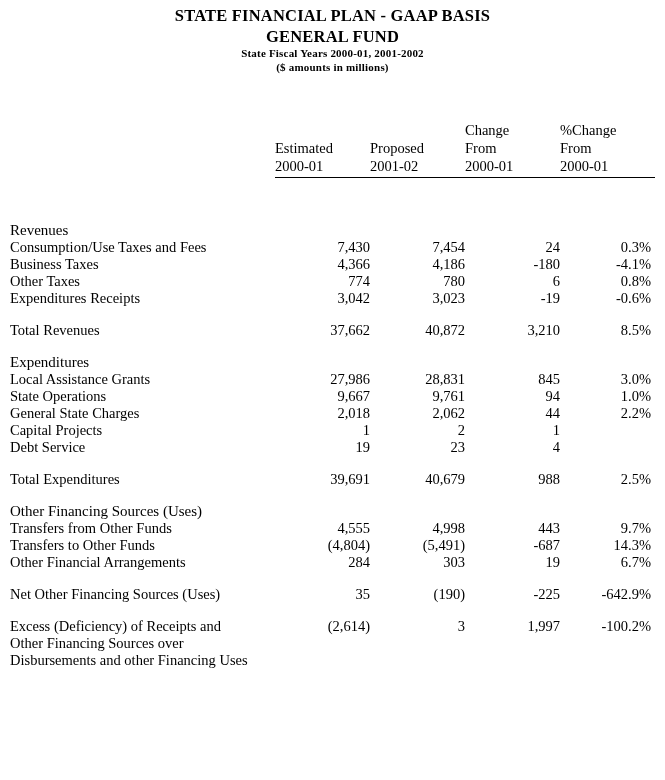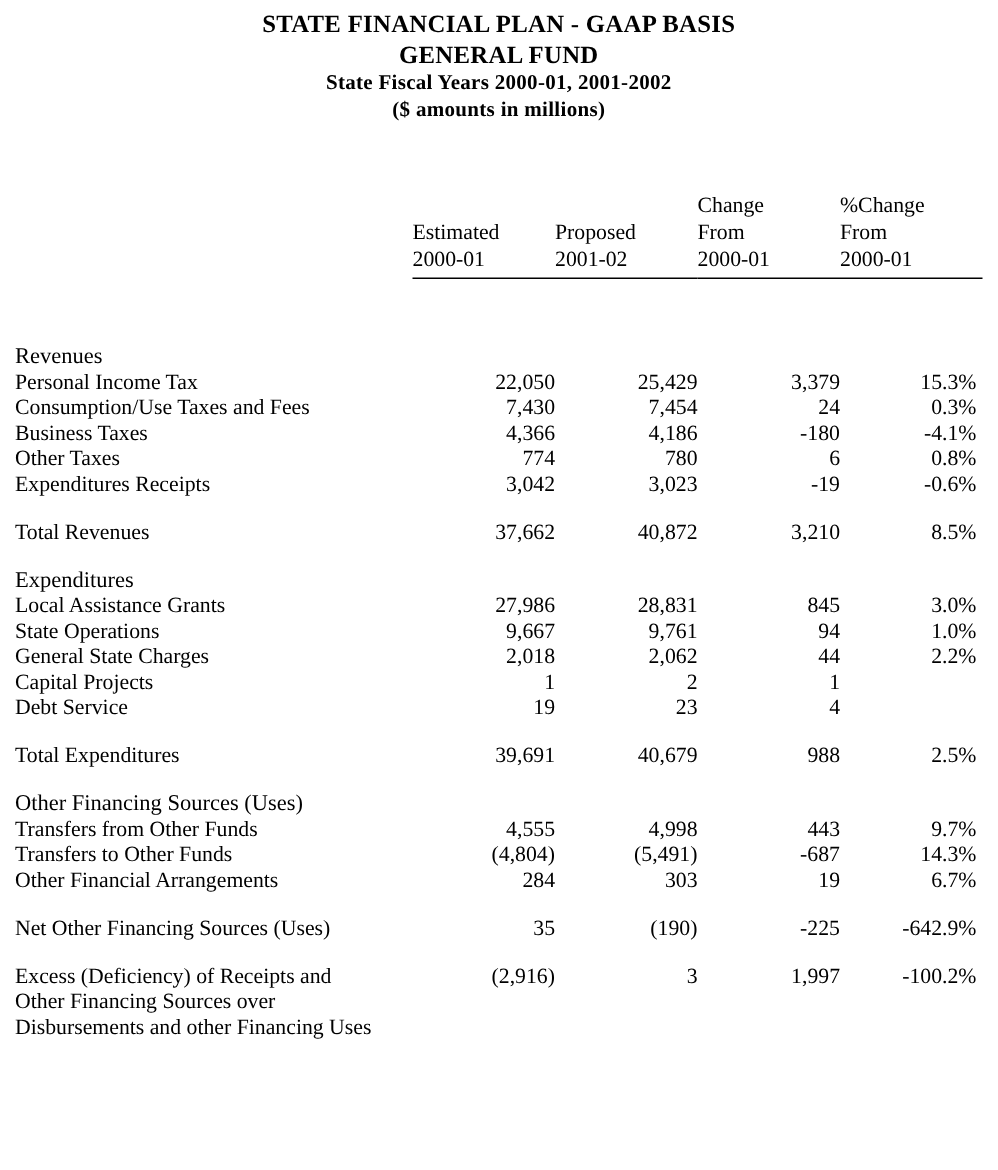--- a/index.html
+++ b/index.html
@@ -24,21 +24,21 @@
   .title-block {
     text-align: center;
     line-height: 1.25;
   }
   .title-line {
     font-weight: bold;
     font-size: 16.5px;
     letter-spacing: 0.2px;
   }
   .title-line.sub {
-    font-size: 14px;
+    font-size: 11px;
   }
   table.fin {
     width: 645px;
     border-collapse: collapse;
     margin-top: 18px;
     font-size: 14.5px;
   }
   table.fin td, table.fin th {
     padding: 0;
     vertical-align: bottom;
@@ -135,27 +135,20 @@
 
       <tr>
         <td class="label sec-head">Revenues</td>
         <td class="num"></td>
         <td class="num"></td>
         <td class="num"></td>
         <td class="num pct"></td>
       </tr>
 
       <tr>
-        <td class="label">Personal Income Tax</td>
-        <td class="num">22,050</td>
-        <td class="num">25,429</td>
-        <td class="num">3,379</td>
-        <td class="num pct">15.3%</td>
-      </tr>
-      <tr>
         <td class="label">Consumption/Use Taxes and Fees</td>
         <td class="num">7,430</td>
         <td class="num">7,454</td>
         <td class="num">24</td>
         <td class="num pct">0.3%</td>
       </tr>
       <tr>
         <td class="label">Business Taxes</td>
         <td class="num">4,366</td>
         <td class="num">4,186</td>
@@ -294,21 +287,21 @@
         <td class="num">-225</td>
         <td class="num pct">-642.9%</td>
       </tr>
 
       <tr class="gap-row">
           <td colspan="5"></td>
         </tr>
 
       <tr class="row-tall">
         <td class="label">Excess (Deficiency) of Receipts and</td>
-        <td class="num">(2,916)</td>
+        <td class="num">(2,614)</td>
         <td class="num">3</td>
         <td class="num">1,997</td>
         <td class="num pct">-100.2%</td>
       </tr>
       <tr class="row-tall">
         <td class="label">Other Financing Sources over</td>
         <td class="num"></td>
         <td class="num"></td>
         <td class="num"></td>
         <td class="num pct"></td>

